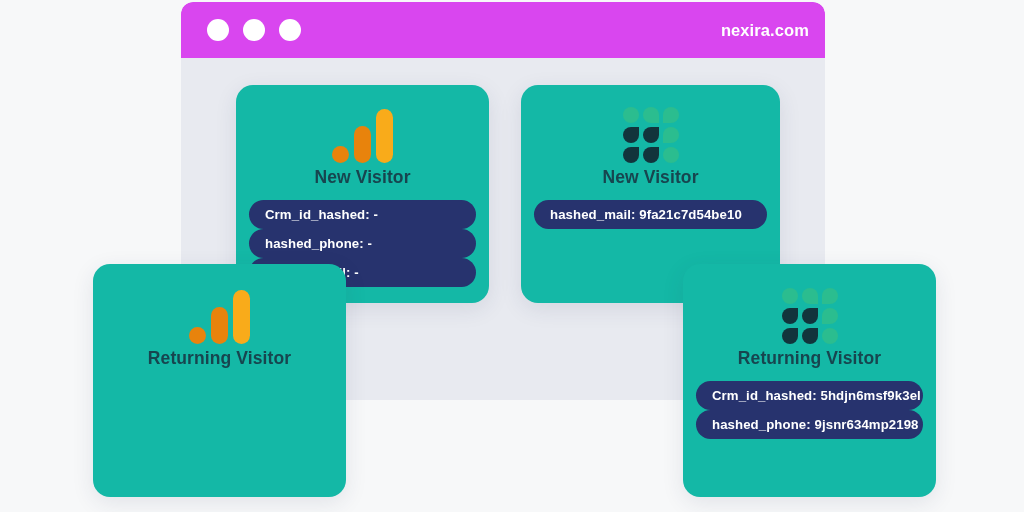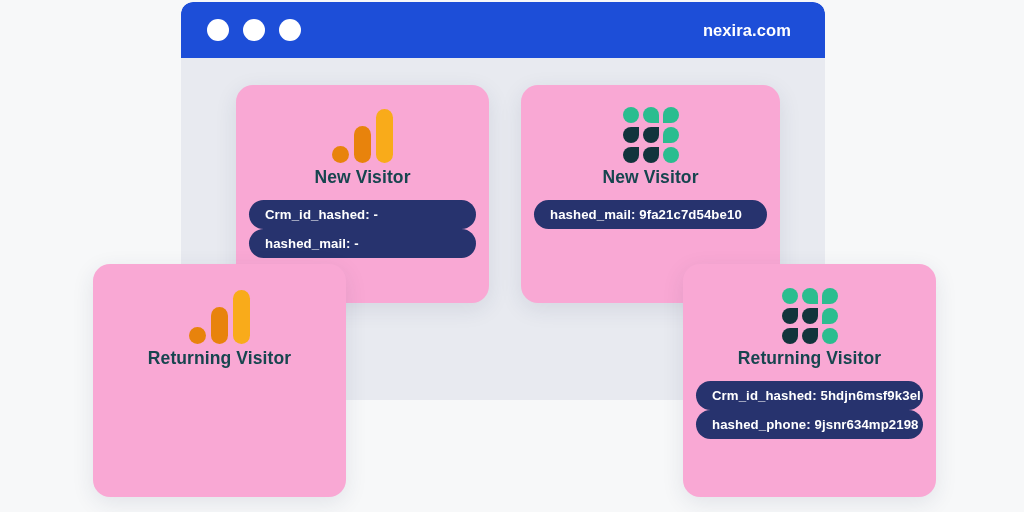--- a/index.html
+++ b/index.html
@@ -21,25 +21,25 @@
     left: 181px;
     top: 2px;
     width: 644px;
     height: 398px;
     border-radius: 12px 12px 0 0;
     background: #e8eaf0;
     overflow: hidden;
   }
   #browser-titlebar {
     height: 56px;
-    background: #1d4ed8;
+    background: #d946ef;
     border-radius: 12px 12px 0 0;
     display: flex;
     align-items: center;
-    padding: 0 34px 0 26px;
+    padding: 0 16px 0 26px;
     box-sizing: border-box;
   }
   .traffic-dots {
     display: flex;
     gap: 14px;
     align-items: center;
   }
   .traffic-dot {
     width: 22px;
     height: 22px;
@@ -54,21 +54,21 @@
     letter-spacing: 0.1px;
   }
   #browser-viewport {
     height: 342px;
     background: #e8eaf0;
   }
 
   
   .card {
     position: absolute;
-    background: #f9a8d4;
+    background: #14b8a6;
     border-radius: 17px;
     box-shadow: 0 6px 22px rgba(40, 50, 90, 0.10);
     box-sizing: border-box;
     display: flex;
     flex-direction: column;
     align-items: center;
   }
   #card-ga-new     { left: 236px; top: 85px;  width: 253px; height: 218px; padding-top: 16px; }
   #card-matomo-new { left: 521px; top: 85px;  width: 259px; height: 218px; padding-top: 16px; }
   #card-ga-ret     { left: 93px;  top: 264px; width: 253px; height: 233px; padding-top: 18px; }
@@ -176,20 +176,21 @@
   <div class="card-icon">
     <span class="ga-icon">
       <span class="ga-dot"></span>
       <span class="ga-bar-mid"></span>
       <span class="ga-bar-tall"></span>
     </span>
   </div>
   <div class="card-title">New Visitor</div>
   <div class="pill-list">
     <div class="pill">Crm_id_hashed: -</div>
+    <div class="pill">hashed_phone: -</div>
     <div class="pill">hashed_mail: -</div>
   </div>
 </div>
 
 <div class="card" id="card-matomo-new">
   <div class="card-icon">
     <span class="matomo-icon">
       <span class="md md-circle-teal"></span>
       <span class="md md-drop-teal-br"></span>
       <span class="md md-drop-teal-bl" style="background:#2bbd8f;border-radius:50% 50% 50% 0;"></span>

